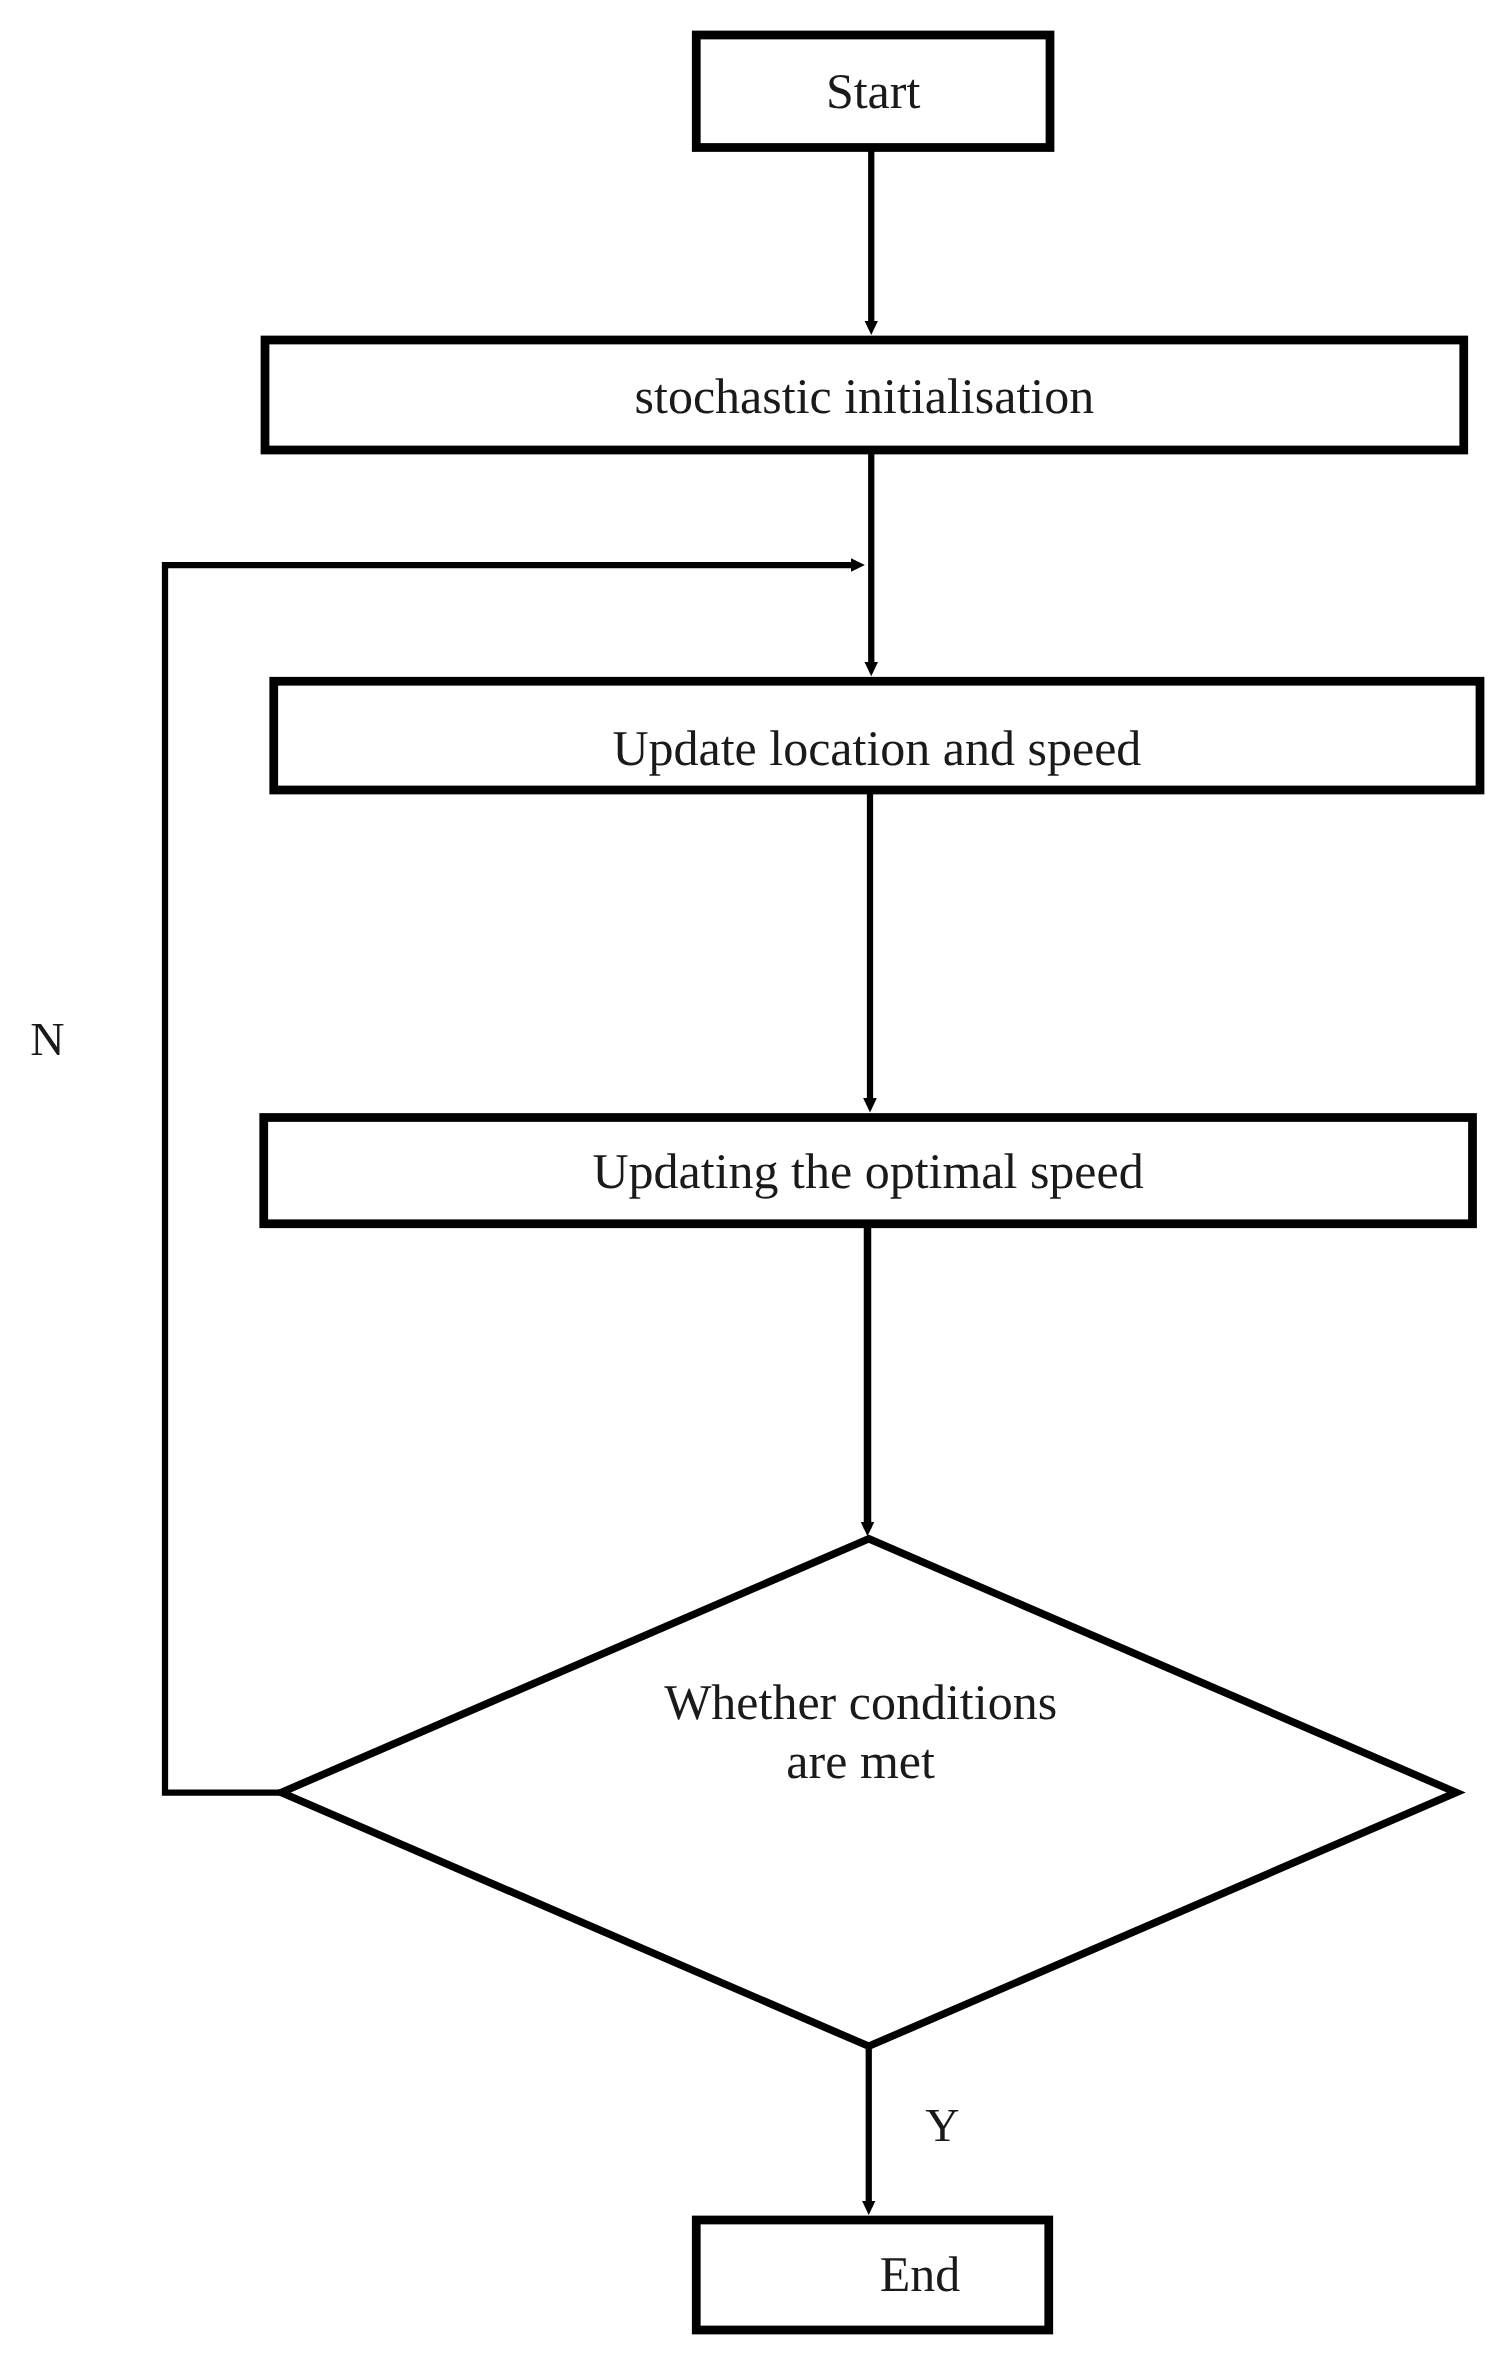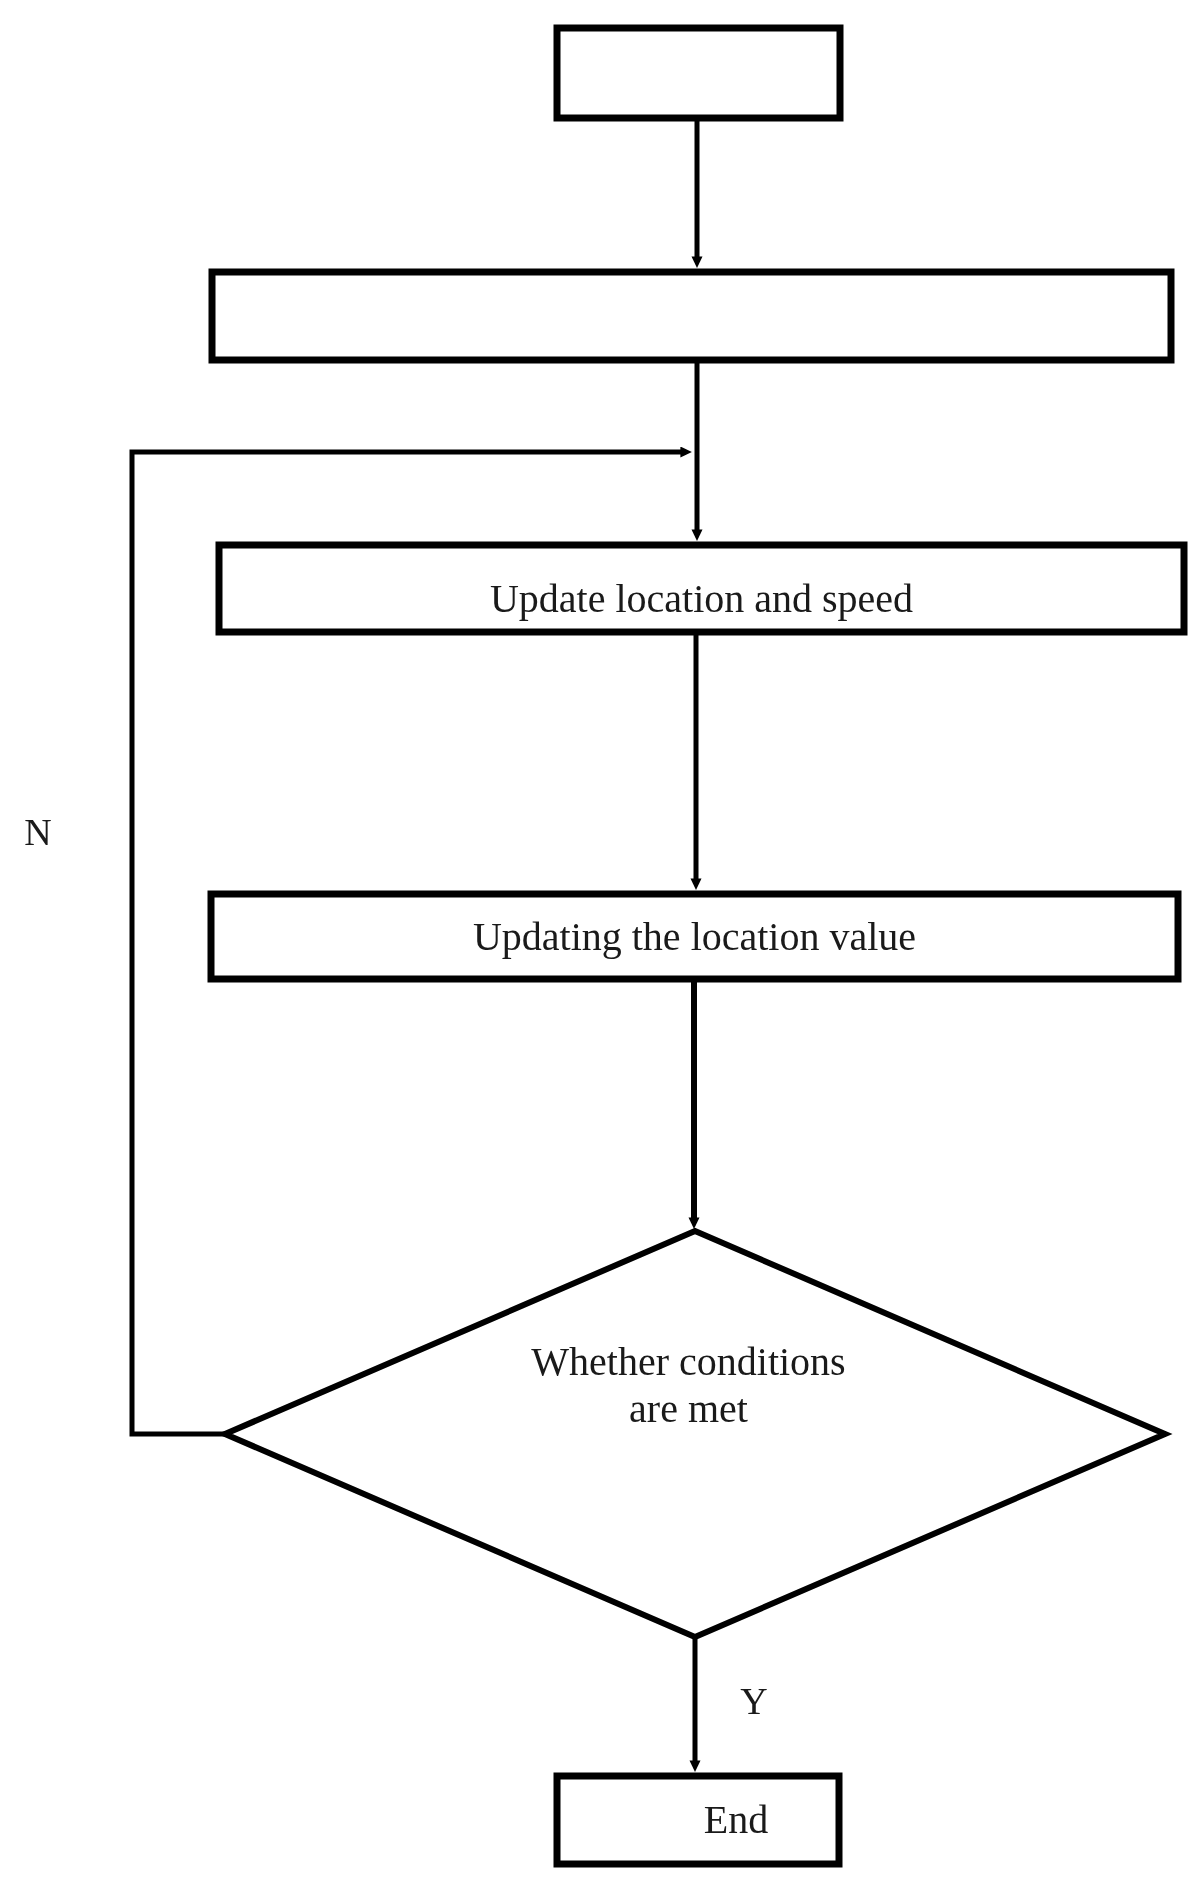--- a/index.html
+++ b/index.html
@@ -90,25 +90,27 @@
 
     <line x1="696" y1="634" x2="696" y2="884" stroke="#000000" stroke-width="5" marker-end="url(#arrowhead)"></line>
 
     <line x1="694" y1="981" x2="694" y2="1223" stroke="#000000" stroke-width="6" marker-end="url(#arrowhead)"></line>
 
     <path d="M 225 1434 L 132 1434 L 132 452 L 686 452" fill="none" stroke="#000000" stroke-width="5" marker-end="url(#arrowhead)"></path>
 
     <line x1="695" y1="1637" x2="695" y2="1766" stroke="#000000" stroke-width="5" marker-end="url(#arrowhead)"></line>
   </svg>
 
+  <div class="node-label term-label" id="label-start">Start</div>
 
+  <div class="node-label proc-label" id="label-init">stochastic initialisation</div>
 
   <div class="node-label proc-label" id="label-update">Update location and speed</div>
 
-  <div class="node-label proc-label" id="label-optval">Updating the location value</div>
+  <div class="node-label proc-label" id="label-optval">Updating the optimal speed</div>
 
   <div class="node-label dec-label" id="label-decision">Whether conditions
 are met</div>
 
   <div class="node-label term-label" id="label-end">End</div>
 
   <div class="edge-label" id="label-no">N</div>
 
   <div class="edge-label" id="label-yes">Y</div>
 

